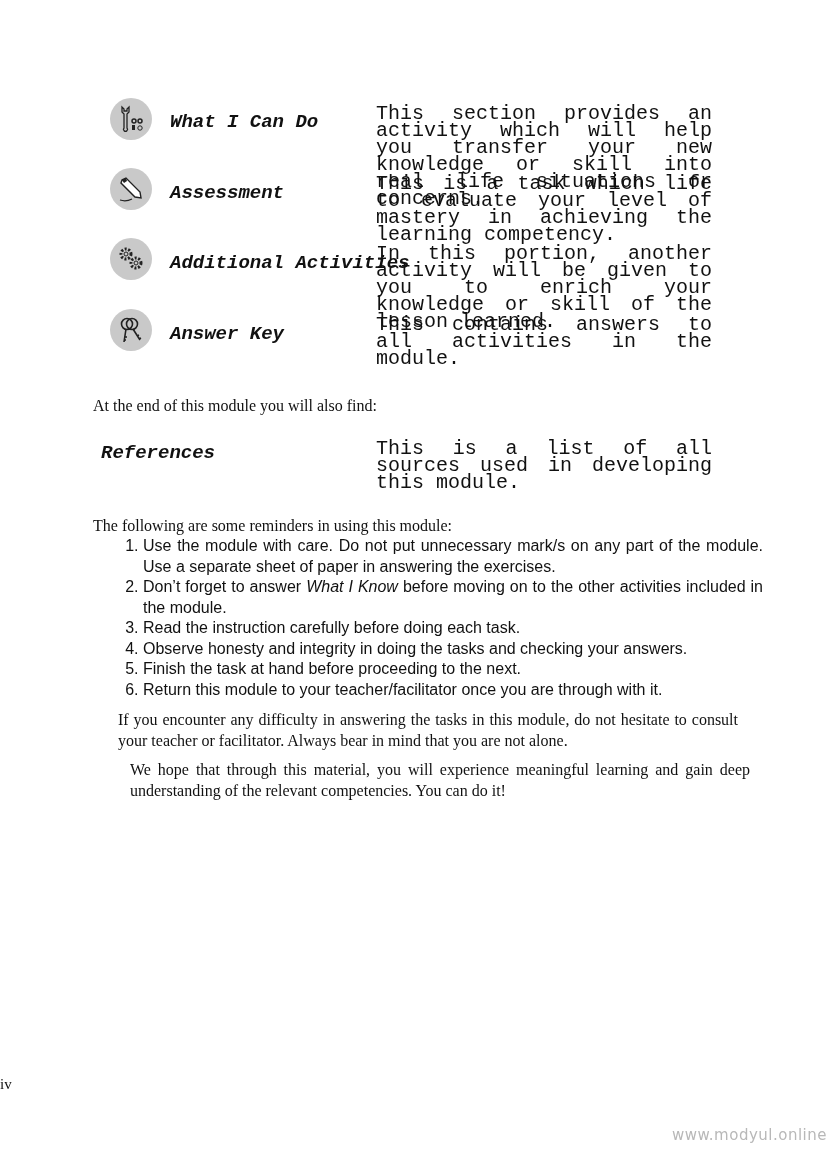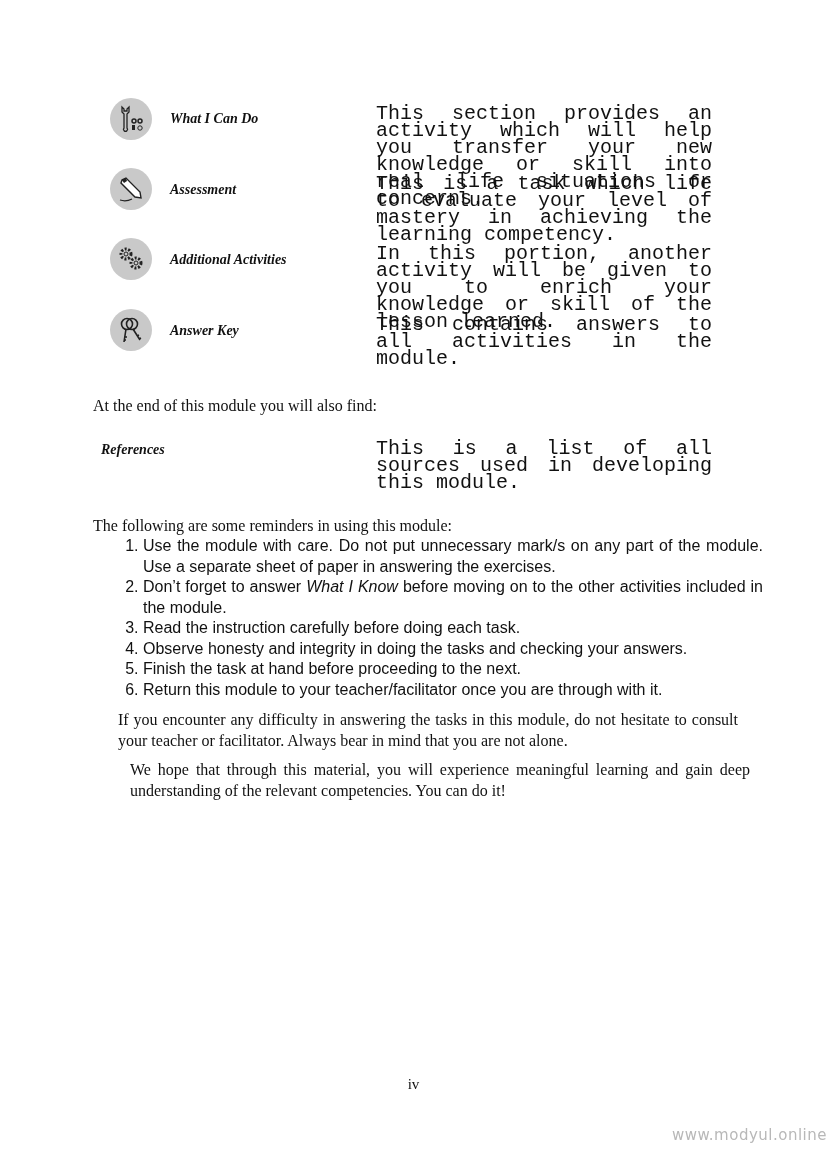--- a/index.html
+++ b/index.html
@@ -2,29 +2,29 @@
 <html><head>
 <meta charset="utf-8">
 <style>
   html, body { margin:0; padding:0; background:#fff; }
   body { width:827px; height:1169px; position:relative; overflow:hidden;
          font-family:"DejaVu Serif", "Liberation Serif", serif; color:#111; }
   .row { position:absolute; left:108px; width:610px; }
   .icon { position:absolute; left:2px; width:42px; height:42px; border-radius:50%;
           background:#c9c9c9; display:flex; align-items:center; justify-content:center; }
   .icon svg { width:30px; height:30px; }
-  .label { position:absolute; left:62px; font-family:Liberation Serif, serif; font-weight:bold;
-           font-style:italic; font-size:14px; }
+  .label { position:absolute; left:62px; font-family:Liberation Mono, monospace; font-weight:bold;
+           font-style:italic; font-size:19px; }
   .desc { position:absolute; left:268px; width:336px; font-family:Liberation Mono, monospace;
           font-size:20px; line-height:17px; text-align:justify; text-align-last:left; }
   .para { position:absolute; font-family:"Liberation Serif", serif; font-size:16px; line-height:20.5px; }
   ol.reminders { position:absolute; left:118px; top:536px; width:620px; margin:0; padding:0 0 0 25px;
           font-family:Liberation Sans, sans-serif; font-size:16px; line-height:20.5px; text-align:justify; text-align-last:left; }
   ol.reminders li { padding-left:0; }
-  .page-num { position:absolute; top:1076px; left:0; width:827px; text-align:center;
+  .page-num { position:absolute; top:1076px; left:0; width:827px; text-align:left;
               font-family:"Liberation Serif", serif; font-size:15px; }
   .watermark { position:absolute; top:1126px; left:0; width:827px; text-align:right;
                font-family:"DejaVu Sans", sans-serif; font-size:15px; color:#b8b8b8; letter-spacing:0.5px; }
 </style>
 </head>
 <body>
 
 <div class="row" style="top:98px;">
   <div class="icon">
     <svg viewBox="0 0 30 30">

